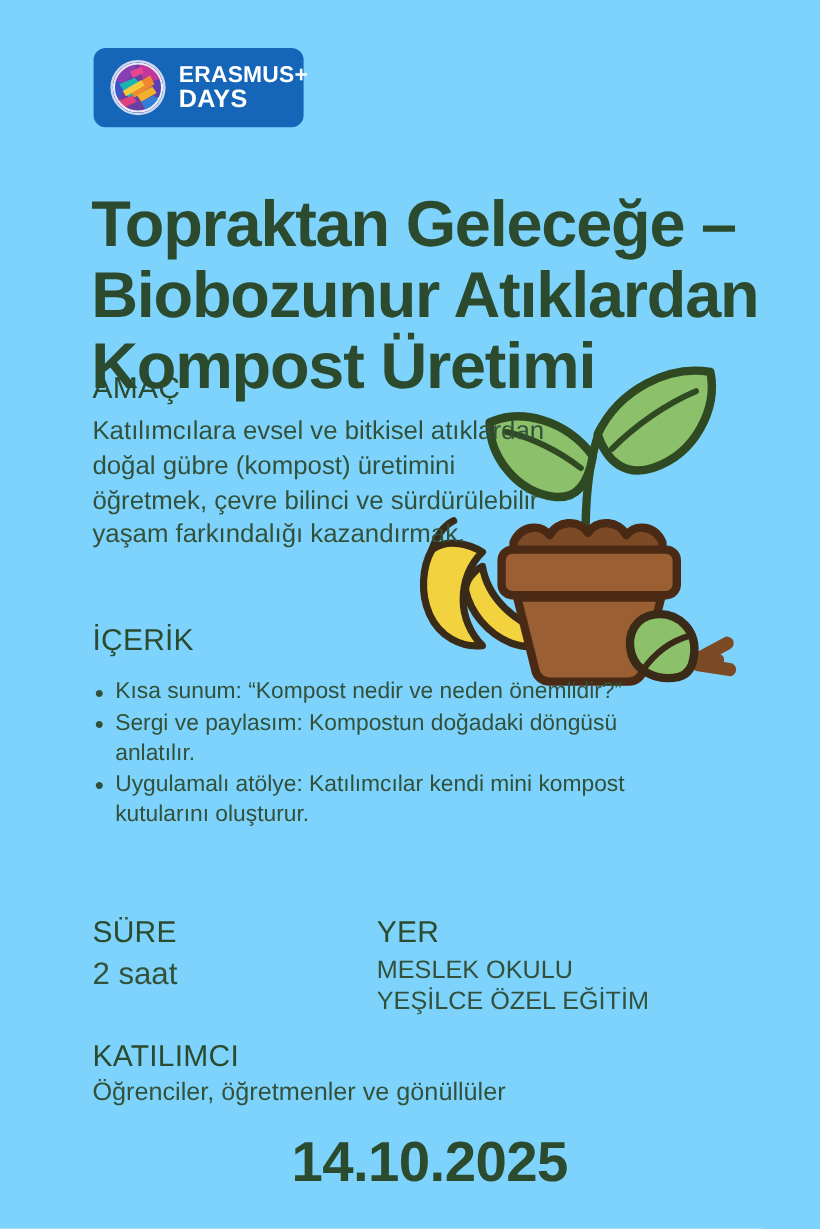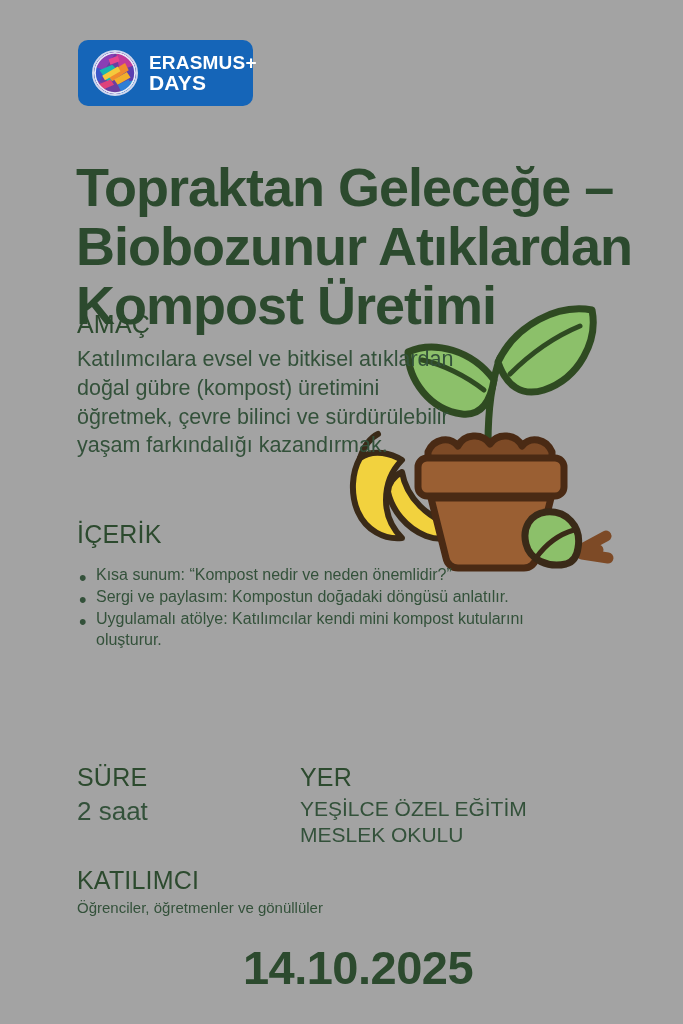--- a/index.html
+++ b/index.html
@@ -12,21 +12,21 @@
     background: #fdf1dd;
     font-family: "Liberation Sans", sans-serif;
     color: #2c4a2e;
     overflow: hidden;
     position: relative;
   }
 
   .poster {
     position: absolute;
     inset: 0;
-    background: #a3a3a3;
+    background: #7dd3fc;
   }
 
   
   .logo-badge {
     position: absolute;
     left: 78px;
     top: 40px;
     width: 175px;
     height: 66px;
     background: #1565b8;
@@ -100,21 +100,21 @@
   }
   .icerik-block .sec-head { margin-bottom: 15px; }
   .bullets {
     list-style: none;
     margin: 0;
     padding: 0;
   }
   .bullets li {
     position: relative;
     padding-left: 19px;
-    font-size: 16px;
+    font-size: 19px;
     line-height: 1.32;
     color: #33513a;
     margin-bottom: 1px;
   }
   .bullets li::before {
     content: "•";
     position: absolute;
     left: 2px;
     top: 0;
     font-size: 21.5px;
@@ -123,21 +123,21 @@
   }
 
   
   .sure-block {
     position: absolute;
     left: 77px;
     top: 763px;
   }
   .yer-block {
     position: absolute;
-    left: 300px;
+    left: 314px;
     top: 763px;
     width: 300px;
   }
   .sure-block .sec-head,
   .yer-block .sec-head { margin-bottom: 4px; }
   .yer-line {
     font-size: 21px;
     line-height: 1.26;
     color: #33513a;
   }
@@ -147,21 +147,21 @@
   }
 
   .katilimci-block {
     position: absolute;
     left: 77px;
     top: 866px;
     width: 520px;
   }
   .katilimci-block .sec-head { margin-bottom: 4px; }
   .katilimci-val {
-    font-size: 15px;
+    font-size: 21px;
     color: #33513a;
   }
 
   .date-line {
     position: absolute;
     left: 0;
     right: 0;
     top: 940px;
     text-align: center;
     font-size: 47px;
@@ -271,22 +271,22 @@
     </ul>
   </div>
 
   <div class="sure-block">
     <div class="sec-head">SÜRE</div>
     <div class="sure-val">2 saat</div>
   </div>
 
   <div class="yer-block">
     <div class="sec-head">YER</div>
+    <div class="yer-line">MESLEK OKULU</div>
     <div class="yer-line">YEŞİLCE ÖZEL EĞİTİM</div>
-    <div class="yer-line">MESLEK OKULU</div>
   </div>
 
   <div class="katilimci-block">
     <div class="sec-head">KATILIMCI</div>
     <div class="katilimci-val">Öğrenciler, öğretmenler ve gönüllüler</div>
   </div>
 
   <div class="date-line">14.10.2025</div>
 
 </div>

